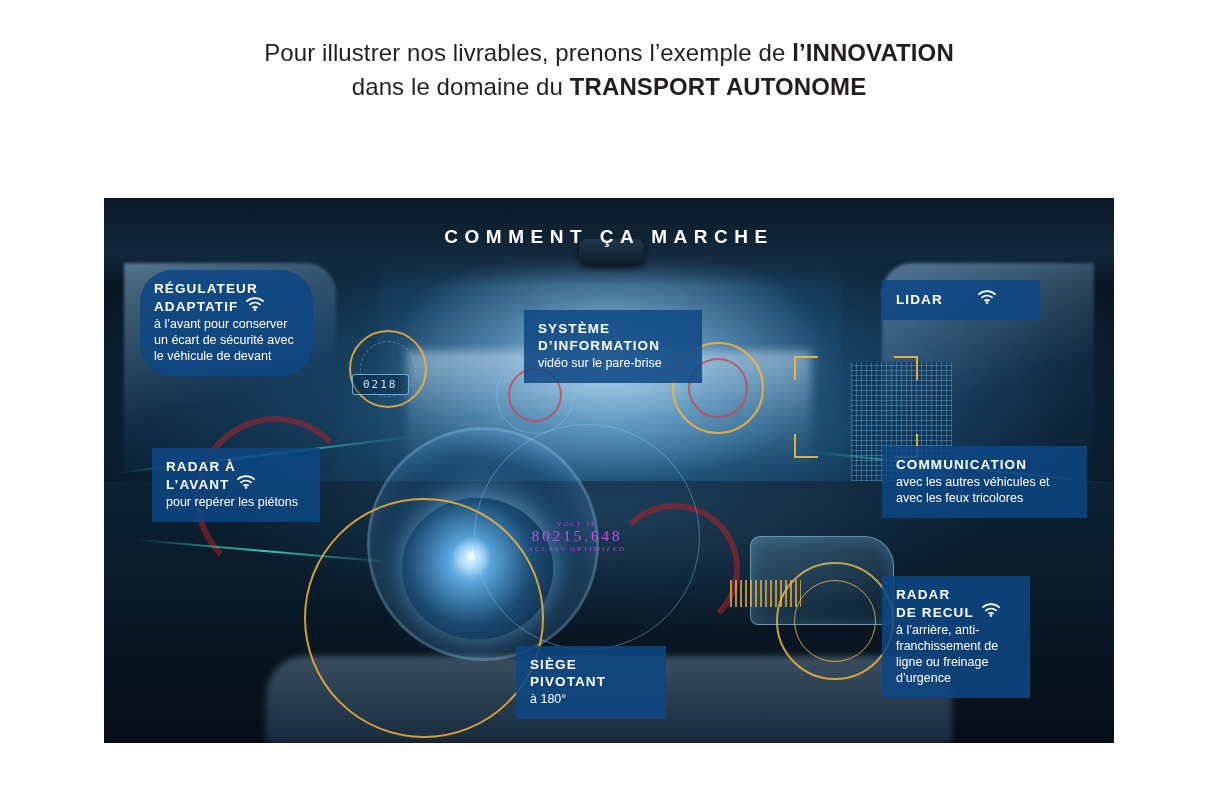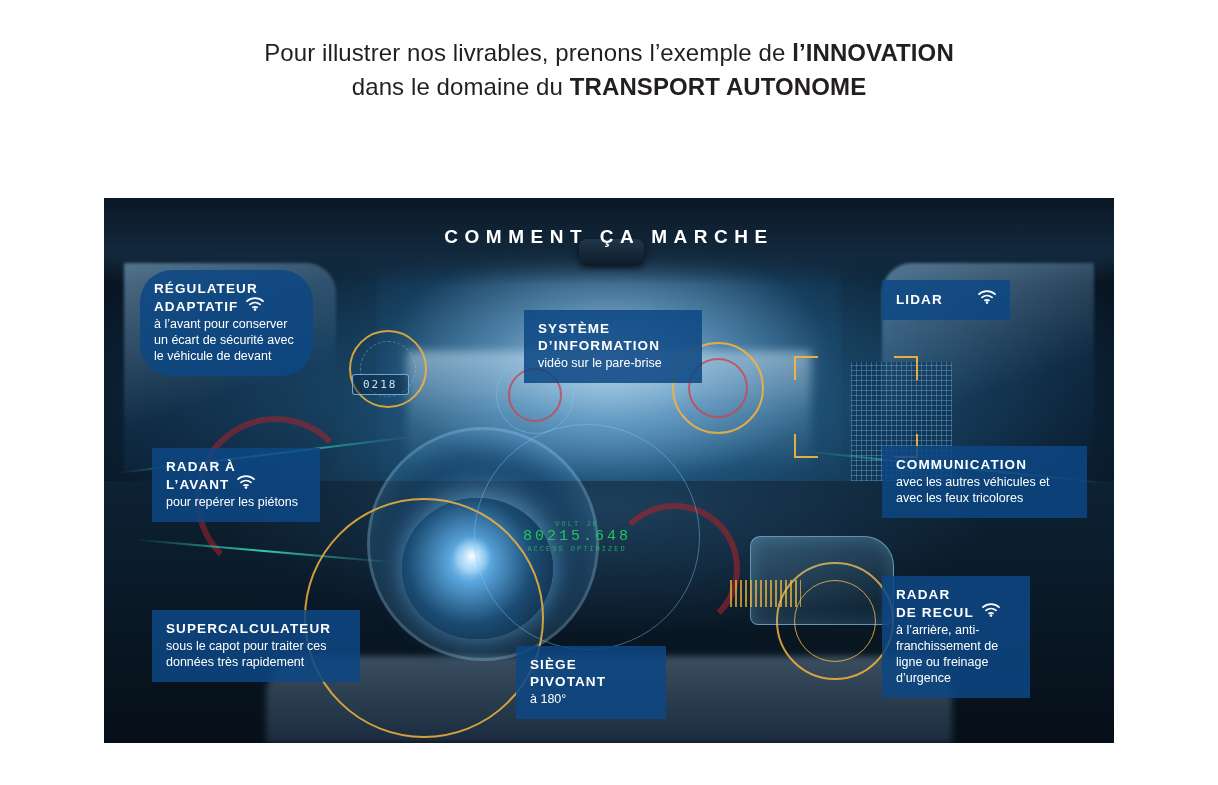--- a/index.html
+++ b/index.html
@@ -230,22 +230,22 @@
     border-radius: 3px;
     color: #bfe6ff;
     font-size: 11px;
     letter-spacing: 2px;
     font-family: "DejaVu Sans Mono", monospace;
     background: rgba(10,35,60,0.45);
   }
   .readout {
     position: absolute;
     text-align: center;
-    color: #22c55e;
-    font-family: Liberation Mono, monospace;
+    color: #d946ef;
+    font-family: Liberation Serif, serif;
   }
   .readout .small { font-size: 7px; letter-spacing: 2px; opacity: .8; display:block; }
   .readout .big { font-size: 15px; letter-spacing: 3px; display:block; }
 
   
   .info-title {
     position: absolute;
     top: 28px;
     width: 100%;
     text-align: center;
@@ -287,21 +287,21 @@
     gap: 0;
   }
 
   
   #co-regulateur     { left: 36px;  top: 72px;  width: 173px; border-radius: 32px; }
   #co-radar-avant    { left: 48px;  top: 250px; width: 168px; }
   #co-supercalc      { left: 48px;  top: 412px; width: 208px; }
   #co-systeme        { left: 420px; top: 112px; width: 178px; }
   #co-camera         { left: 420px; top: 234px; width: 168px; }
   #co-siege          { left: 412px; top: 448px; width: 150px; }
-  #co-lidar          { left: 778px; top: 82px;  width: 128px; }
+  #co-lidar          { left: 778px; top: 82px;  width: 158px; }
   #co-communication  { left: 778px; top: 248px; width: 205px; }
   #co-radar-recul    { left: 778px; top: 378px; width: 148px; }
 </style>
 </head>
 <body>
 
 <div class="heading">
   <div class="line">
     <span>Pour illustrer nos livrables, prenons l’exemple de </span><strong>l’INNOVATION</strong>
   </div>
@@ -391,24 +391,20 @@
           <path d="M2 4.2 A12 12 0 0 1 18 4.2" fill="none" stroke="#ffffff" stroke-width="1.8" stroke-linecap="round"></path>
           <path d="M5 7.4 A8 8 0 0 1 15 7.4" fill="none" stroke="#ffffff" stroke-width="1.8" stroke-linecap="round"></path>
           <path d="M8 10.4 A4 4 0 0 1 12 10.4" fill="none" stroke="#ffffff" stroke-width="1.8" stroke-linecap="round"></path>
           <circle cx="10" cy="12.6" r="1.3" fill="#ffffff"></circle>
         </svg>
       </span>
     </div>
     <span class="c-body">pour repérer les piétons</span>
   </div>
 
-  <div class="callout" id="co-supercalc">
-    <span class="c-title">SUPERCALCULATEUR</span>
-    <span class="c-body">sous le capot pour traiter ces données très rapidement</span>
-  </div>
 
   <div class="callout" id="co-systeme">
     <span class="c-title">SYSTÈME</span>
     <span class="c-title">D’INFORMATION</span>
     <span class="c-body">vidéo sur le pare-brise</span>
   </div>
 
 
   <div class="callout" id="co-siege">
     <span class="c-title">SIÈGE PIVOTANT</span>

